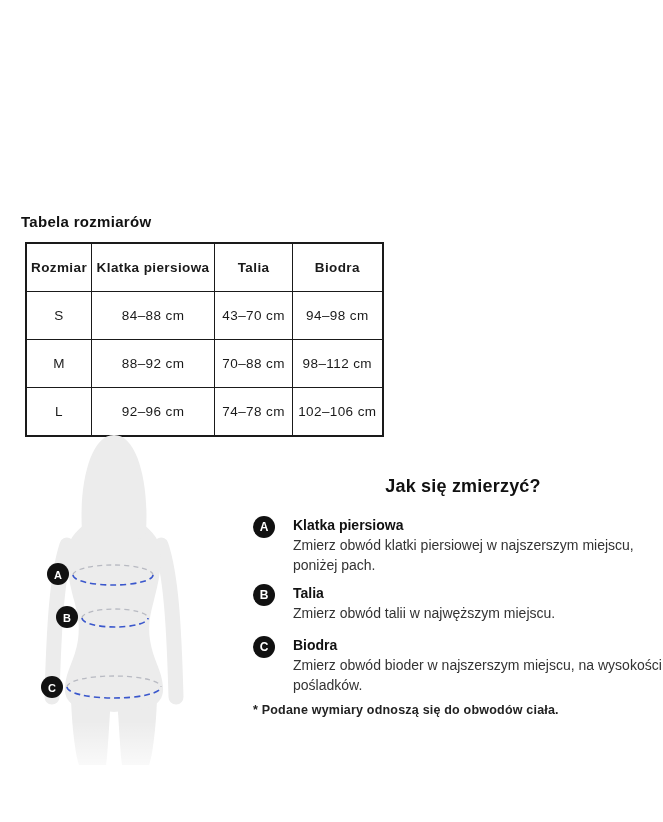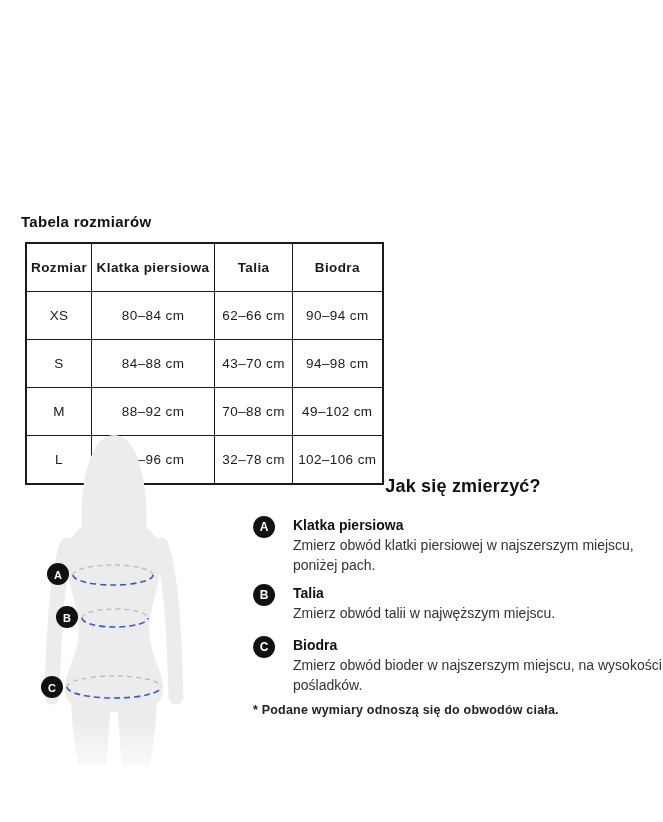--- a/index.html
+++ b/index.html
@@ -72,41 +72,35 @@
   <thead>
     <tr>
       <th>Rozmiar</th>
       <th>Klatka piersiowa</th>
       <th>Talia</th>
       <th>Biodra</th>
     </tr>
   </thead>
   <tbody>
     <tr>
-      <td>XS</td>
-      <td>80–84 cm</td>
-      <td>62–66 cm</td>
-      <td>90–94 cm</td>
-    </tr>
-    <tr>
       <td>S</td>
       <td>84–88 cm</td>
       <td>43–70 cm</td>
       <td>94–98 cm</td>
     </tr>
     <tr>
       <td>M</td>
       <td>88–92 cm</td>
       <td>70–88 cm</td>
-      <td>49–102 cm</td>
+      <td>98–112 cm</td>
     </tr>
     <tr>
       <td>L</td>
       <td>92–96 cm</td>
-      <td>32–78 cm</td>
+      <td>74–78 cm</td>
       <td>102–106 cm</td>
     </tr>
   </tbody>
 </table>
 
 <svg class="figure-svg" width="225" height="375" viewBox="0 0 225 375" xmlns="http://www.w3.org/2000/svg">
   <defs>
     <linearGradient id="legFade" x1="0" y1="0" x2="0" y2="1">
       <stop offset="0" stop-color="#ffffff" stop-opacity="0"></stop>
       <stop offset="1" stop-color="#ffffff" stop-opacity="1"></stop>

